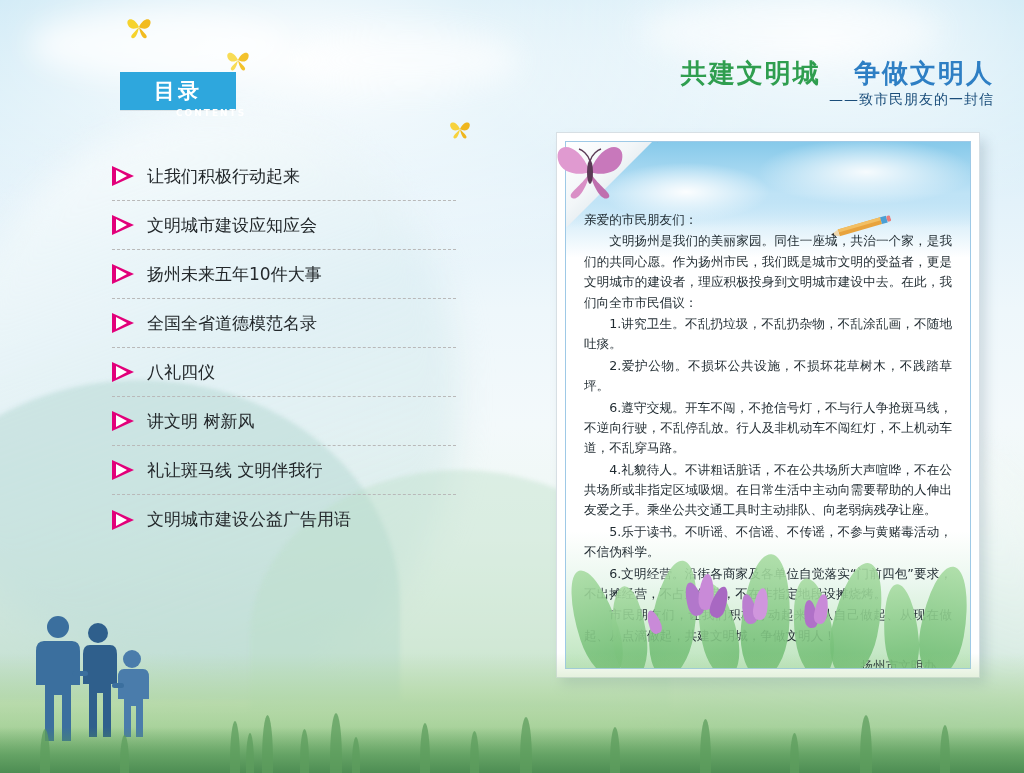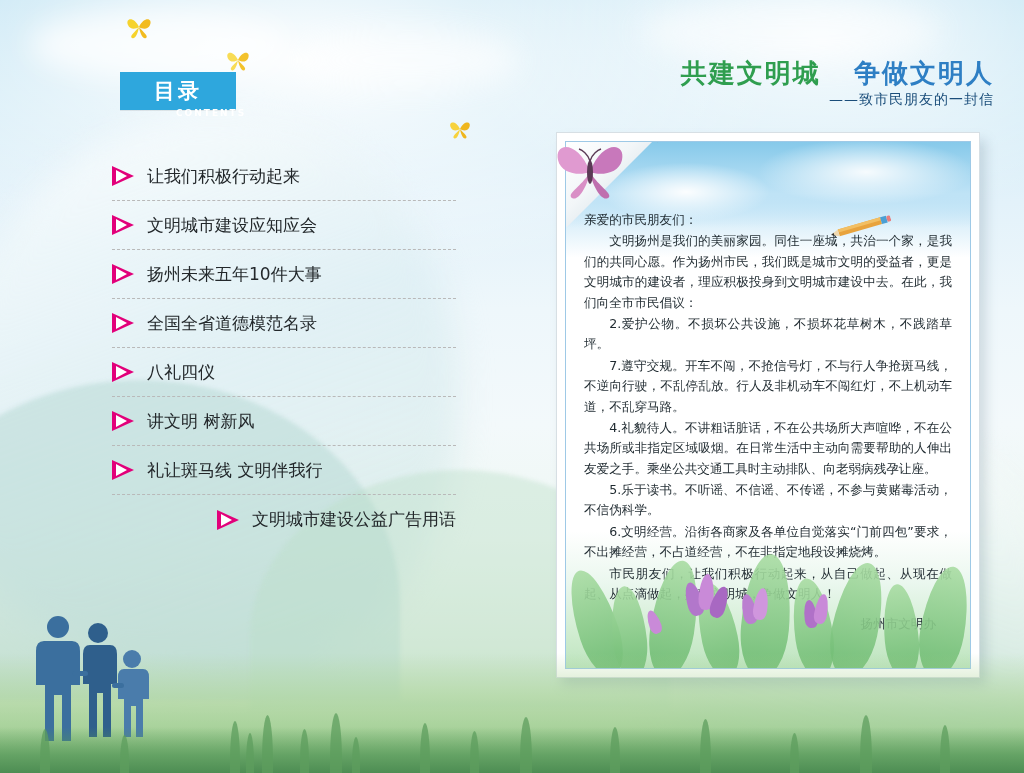--- a/index.html
+++ b/index.html
@@ -366,21 +366,21 @@
         </span>
       <span class="toc-label">讲文明  树新风</span>
     </div>
     <div class="toc-item">
       <span class="toc-arrow">
           <span class="tri"></span>
           <span class="tri2"></span>
         </span>
       <span class="toc-label">礼让斑马线  文明伴我行</span>
     </div>
-    <div class="toc-item" style="border-bottom:none;justify-content:flex-end;">
+    <div class="toc-item" style="border-bottom:none;">
       <span class="toc-arrow">
           <span class="tri"></span>
           <span class="tri2"></span>
         </span>
       <span class="toc-label">文明城市建设公益广告用语</span>
     </div>
   </div>
 
   <div class="title-zone">
     <div class="main-title">
@@ -402,22 +402,23 @@
           <rect x="8" y="1" width="44" height="3" fill="#f2bf63"></rect>
           <polygon points="8,1 0,4.5 8,8" fill="#f0d9b0"></polygon>
           <polygon points="3,3 0,4.5 3,6" fill="#333"></polygon>
           <rect x="52" y="1" width="6" height="7" fill="#4a9fd4"></rect>
           <rect x="58" y="1.5" width="4" height="6" rx="1.5" fill="#e87f7f"></rect>
         </svg>
 
         <div class="letter-body">
           <p>亲爱的市民朋友们：</p>
           <p class="p-indent">文明扬州是我们的美丽家园。同住一座城，共治一个家，是我们的共同心愿。作为扬州市民，我们既是城市文明的受益者，更是文明城市的建设者，理应积极投身到文明城市建设中去。在此，我们向全市市民倡议：</p>
+          <p class="p-indent">1.讲究卫生。不乱扔垃圾，不乱扔杂物，不乱涂乱画，不随地吐痰。</p>
           <p class="p-indent">2.爱护公物。不损坏公共设施，不损坏花草树木，不践踏草坪。</p>
-          <p class="p-indent">7.遵守交规。开车不闯，不抢信号灯，不与行人争抢斑马线，不逆向行驶，不乱停乱放。行人及非机动车不闯红灯，不上机动车道，不乱穿马路。</p>
+          <p class="p-indent">6.遵守交规。开车不闯，不抢信号灯，不与行人争抢斑马线，不逆向行驶，不乱停乱放。行人及非机动车不闯红灯，不上机动车道，不乱穿马路。</p>
           <p class="p-indent">4.礼貌待人。不讲粗话脏话，不在公共场所大声喧哗，不在公共场所或非指定区域吸烟。在日常生活中主动向需要帮助的人伸出友爱之手。乘坐公共交通工具时主动排队、向老弱病残孕让座。</p>
           <p class="p-indent">5.乐于读书。不听谣、不信谣、不传谣，不参与黄赌毒活动，不信伪科学。</p>
           <p class="p-indent">6.文明经营。沿街各商家及各单位自觉落实“门前四包”要求，不出摊经营，不占道经营，不在非指定地段设摊烧烤。</p>
           <p class="p-indent">市民朋友们，让我们积极行动起来，从自己做起、从现在做起、从点滴做起，共建文明城，争做文明人！</p>
           <div class="sign">
             <div>扬州市文明办</div>
 
           </div>
         </div>
 

